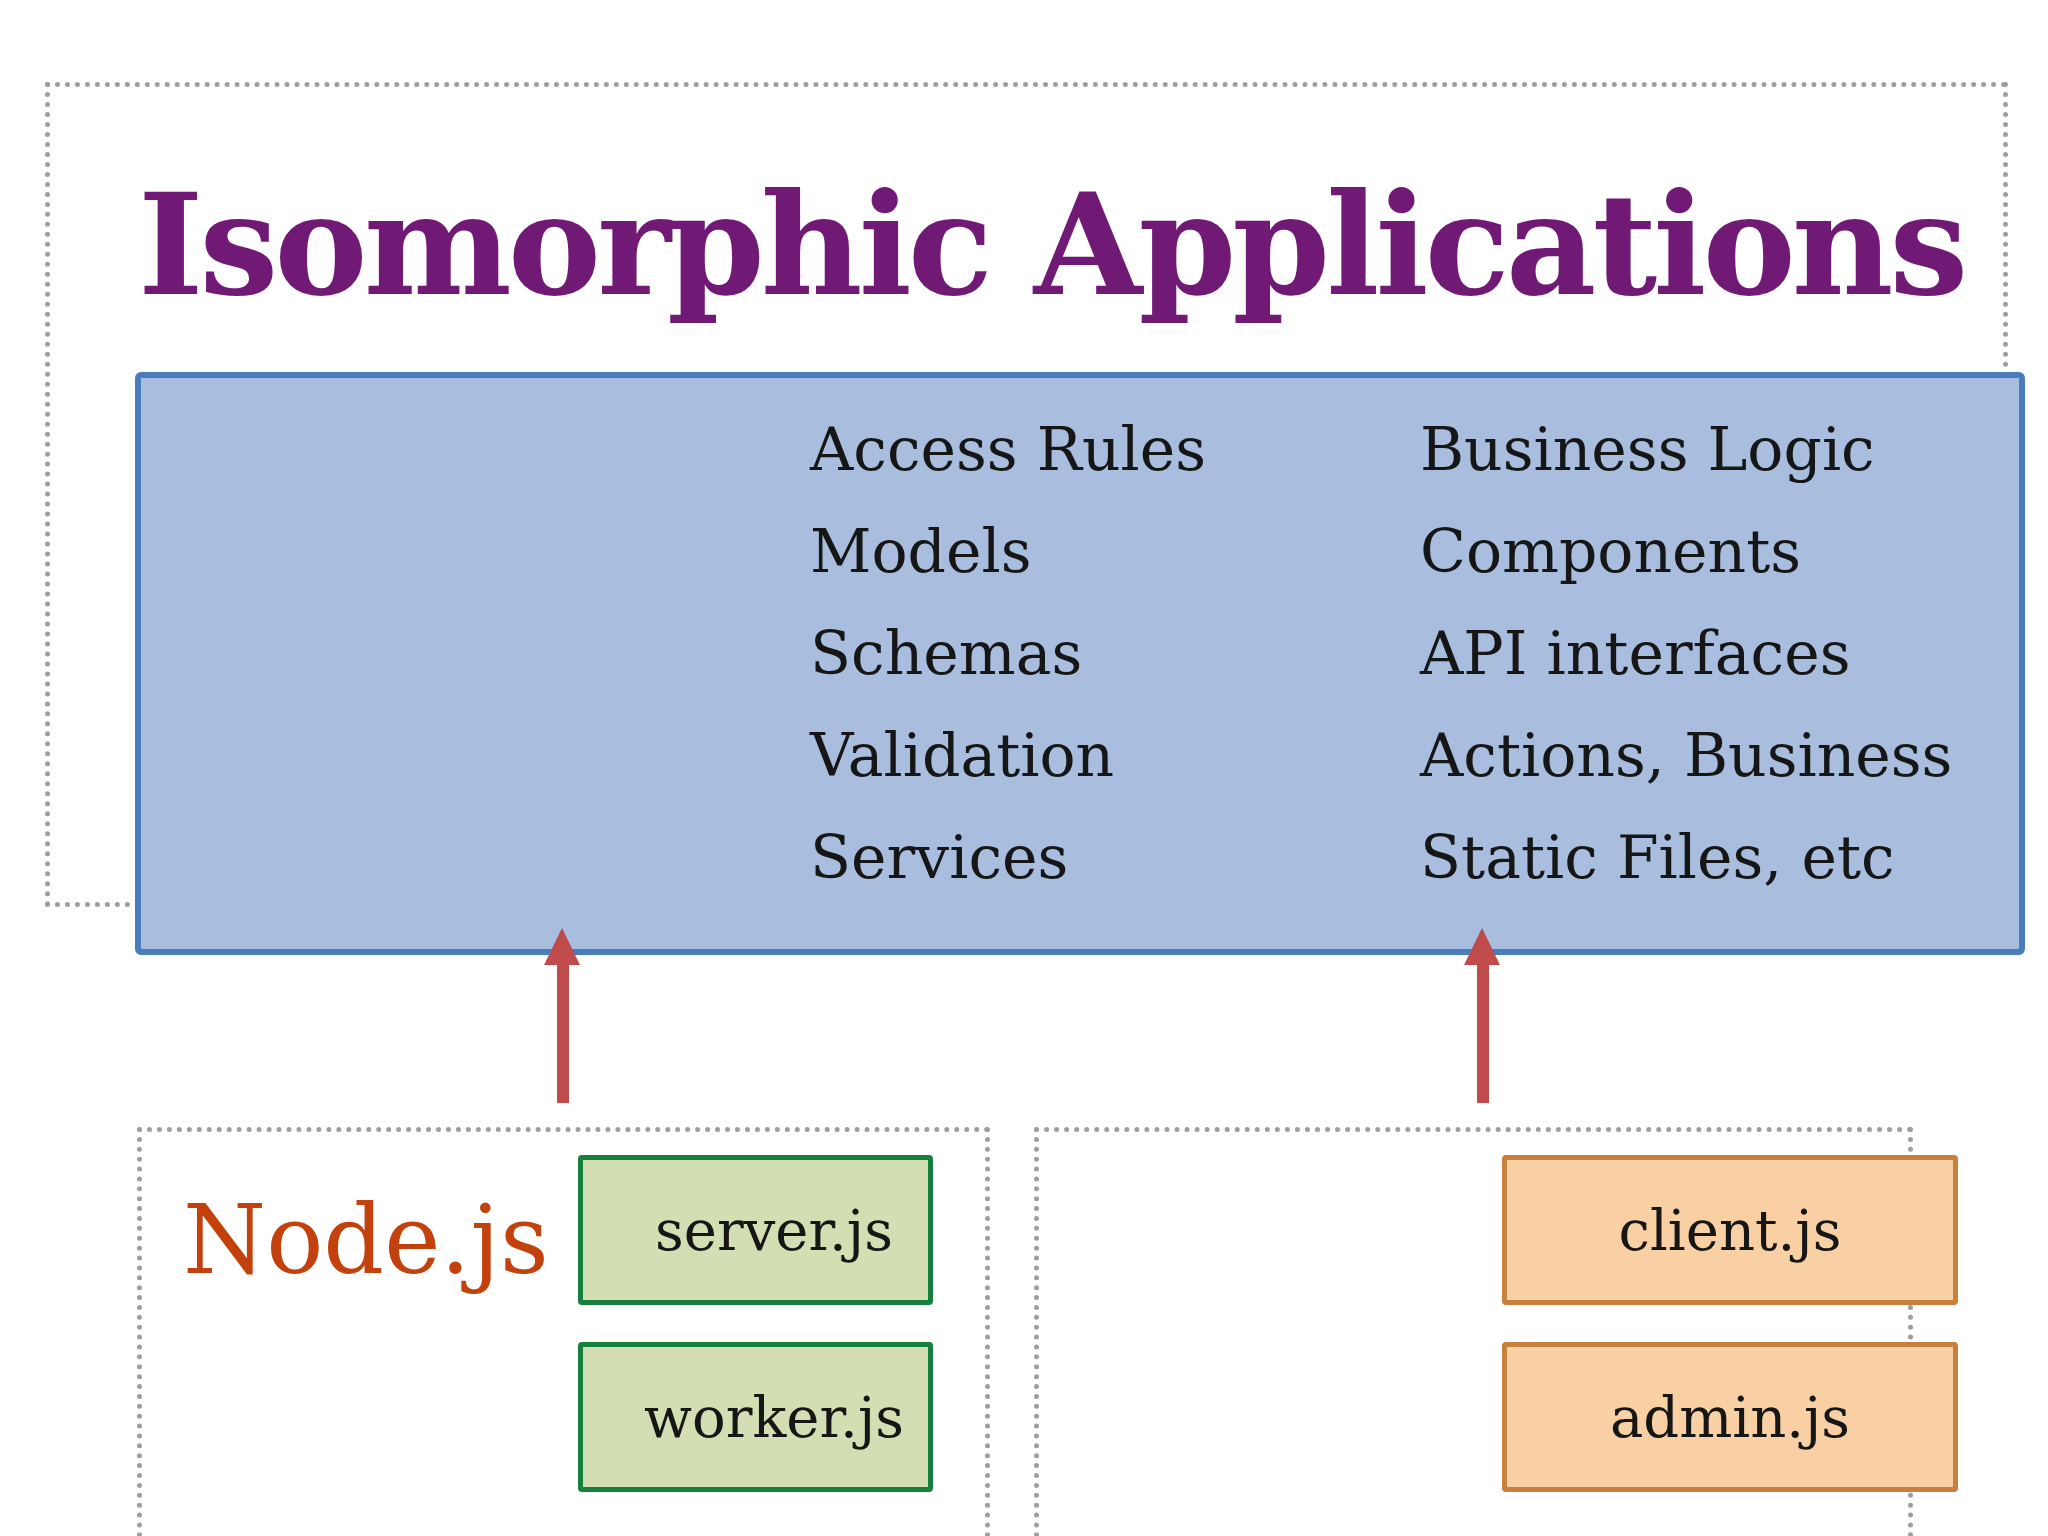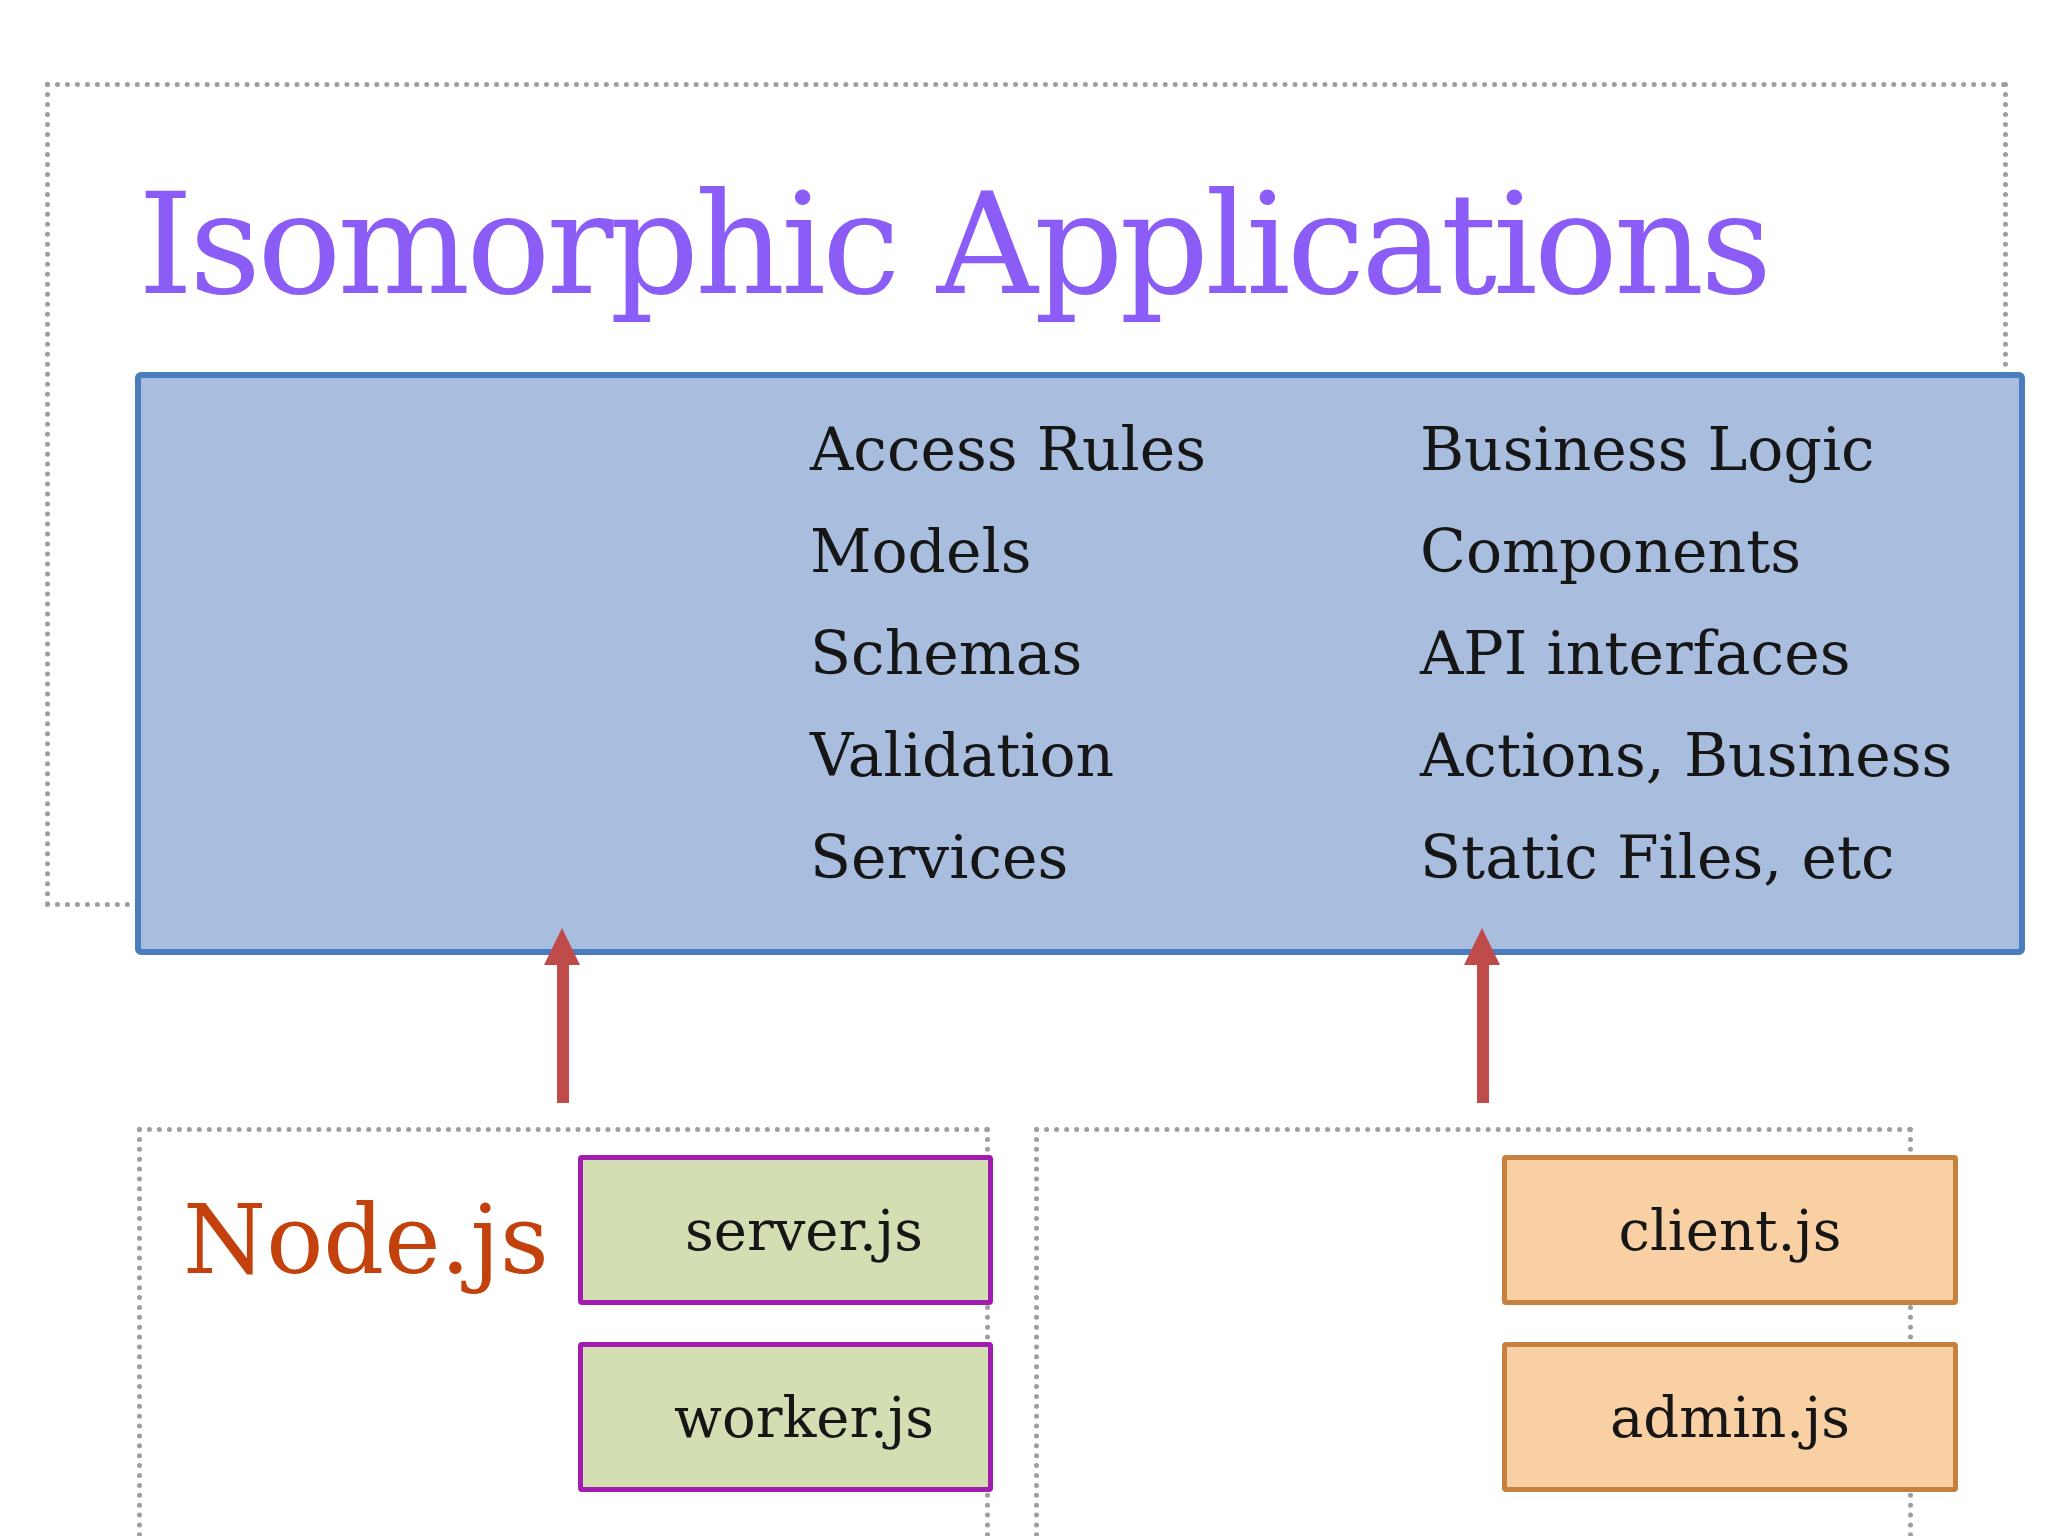--- a/index.html
+++ b/index.html
@@ -14,23 +14,23 @@
 
   
   .outer-box {
     position: absolute; left: 45px; top: 82px;
     width: 1963px; height: 825px;
     border: 5px dotted #9e9e9e;
     box-sizing: border-box;
   }
   .title {
     position: absolute; left: 88px; top: 88px;
-    font-size: 140px; font-weight: normal;
+    font-size: 140px; font-weight: bold;
     letter-spacing: -4px; line-height: 1.0;
-    color: #8b5cf6; white-space: nowrap;
+    color: #701a75; white-space: nowrap;
   }
 
   
   .shared-box {
     position: absolute; left: 85px; top: 285px;
     width: 1890px; height: 583px;
     background: #a9bedf;
     border: 6px solid #4a7dbe;
     border-radius: 6px;
     box-sizing: border-box;
@@ -78,22 +78,22 @@
   .env-browser .env-label { left: 38px; }
 
   .file-box {
     position: absolute;
     display: flex; align-items: center; justify-content: center;
     font-size: 56px;
     border-radius: 4px;
     box-sizing: border-box;
   }
   .env-node .file-box {
-    left: 436px; width: 415px;
-    background: #d3dfb3; border: 5px solid #a21caf; padding-left: 37px;
+    left: 436px; width: 355px;
+    background: #d3dfb3; border: 5px solid #15803d; padding-left: 37px;
   }
   .env-browser .file-box {
     left: 463px; width: 456px;
     background: #f9d0a4; border: 5px solid #c8803e;
   }
   .file-box.first  { top: 23px;  height: 150px; }
   .file-box.second { top: 210px; height: 150px; text-align: right; }
 </style>
 </head>
 <body>

